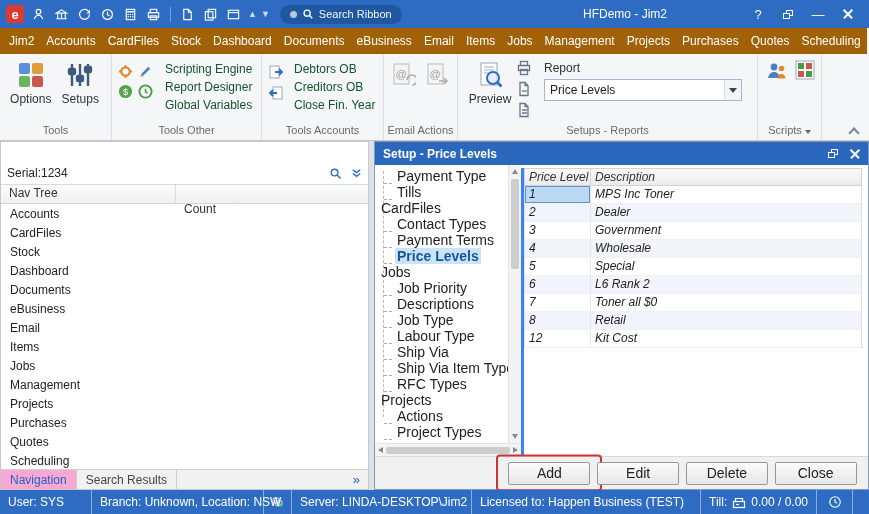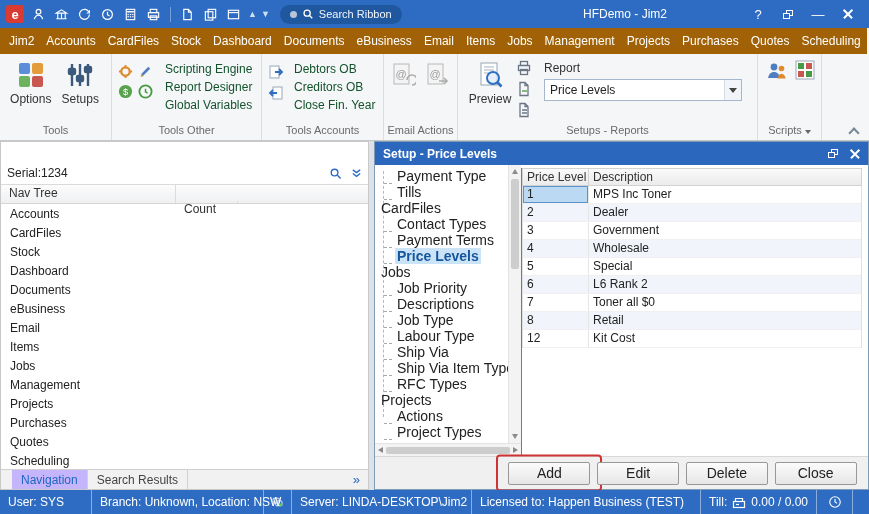--- a/index.html
+++ b/index.html
@@ -64,21 +64,21 @@
   .serial-icons{margin-left:auto;display:flex;gap:9px;align-items:center;}
   .nav-header{height:19px;background:linear-gradient(#fcfcfc,#eef0f2);border-bottom:1px solid #d5d5d5;display:flex;font-size:12px;color:#333;flex:none;}
   .nh-cell{padding:1px 8px;border-right:1px solid #dcdcdc;white-space:nowrap;}
   .nh-navtree{width:175px;}
   .nh-count{width:62px;margin-top:16px;}
   .nav-list{flex:1;overflow:hidden;position:relative;}
   .nav-row{height:19px;display:flex;align-items:center;padding-left:9px;font-size:12px;color:#222;position:relative;}
   .nav-expand{position:absolute;left:1px;top:5px;width:0;height:0;border-right:6px solid #4a4a4a;border-top:6px solid transparent;}
   .left-tabs{height:20px;background:#f1f1f1;border-top:1px solid #d0d0d0;display:flex;align-items:stretch;font-size:12px;flex:none;}
   .ltab{padding:0 9px;display:flex;align-items:center;border-right:1px solid #d0d0d0;color:#444;}
-  .ltab.active{background:#c4b5fd;color:#1f66c1;margin-left:11px;}
+  .ltab.active{background:#f9a8d4;color:#1f66c1;}
   .ltab-overflow{margin-left:auto;color:#1f66c1;display:flex;align-items:center;padding:0 8px;font-size:13px;}
 
   
   .setup-window{position:absolute;left:374px;right:0;top:0;bottom:0;background:#fff;border:1px solid #7f9db9;display:flex;flex-direction:column;}
   .setup-titlebar{height:23px;background:#2a67bd;color:#fff;display:flex;align-items:center;padding:0 8px;font-weight:bold;font-size:12px;flex:none;}
   .st-icons{margin-left:auto;display:flex;gap:12px;align-items:center;}
   .st-restore{position:relative;width:10px;height:9px;}
   .st-restore i{position:absolute;border:1px solid #fff;display:block;}
   .st-restore i:first-child{width:7px;height:6px;right:0;top:0;}
   .st-restore i:last-child{width:7px;height:6px;left:0;bottom:0;background:#2a67bd;}
@@ -100,21 +100,21 @@
   .vthumb{position:absolute;left:2px;right:2px;top:14px;height:90px;background:#cdcdcd;border-radius:2px;}
   .varrow{position:absolute;left:3px;width:0;height:0;border-left:3.5px solid transparent;border-right:3.5px solid transparent;}
   .varrow.up{top:4px;border-bottom:5px solid #8a8a8a;}
   .varrow.down{bottom:4px;border-top:5px solid #8a8a8a;}
   .tree-hscroll{position:absolute;left:0;bottom:0;width:146px;height:13px;background:#f3f3f3;border-top:1px solid #e3e3e3;display:flex;align-items:center;justify-content:space-between;padding:0 3px;}
   .harrow{width:0;height:0;border-top:3.5px solid transparent;border-bottom:3.5px solid transparent;}
   .harrow.left{border-right:5px solid #8a8a8a;}
   .harrow.right{border-left:5px solid #8a8a8a;}
   .hthumb{height:7px;flex:1;margin:0 3px;background:#cdcdcd;border-radius:2px;}
 
-  .grid-area{position:absolute;left:146px;top:3px;right:6px;bottom:0;border-left:1px solid #3b82f6;}
+  .grid-area{position:absolute;left:146px;top:3px;right:6px;bottom:0;border-left:3px solid #3b82f6;font-style:italic;}
   .grid-header{display:flex;height:18px;background:linear-gradient(#fafafa,#ebebeb);border:1px solid #d2d2d2;font-size:12px;color:#333;}
   .gh-cell{padding:1px 4px;border-right:1px solid #d2d2d2;white-space:nowrap;}
   .gh-level{width:66px;flex:none;}
   .gh-desc{flex:1;border-right:none;}
   .grid-body{border-left:1px solid #e0e0e0;border-right:1px solid #e0e0e0;}
   .grid-row{display:flex;height:18px;font-size:12px;border-bottom:1px solid #f0f0f0;}
   .grid-row.alt{background:#f1f5fb;}
   .cell{padding:1px 4px;white-space:nowrap;overflow:hidden;}
   .c-level{width:66px;flex:none;border-right:1px solid #e6e6e6;}
   .c-desc{flex:1;}

